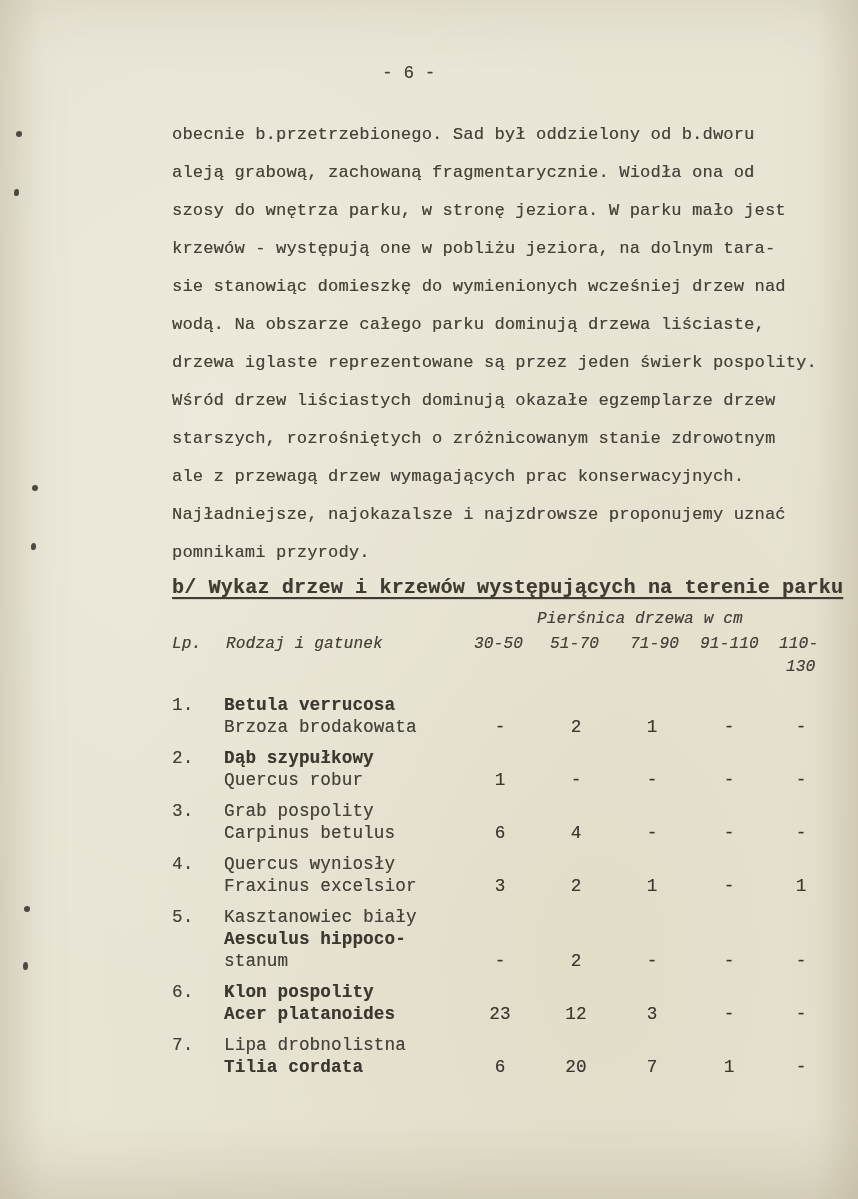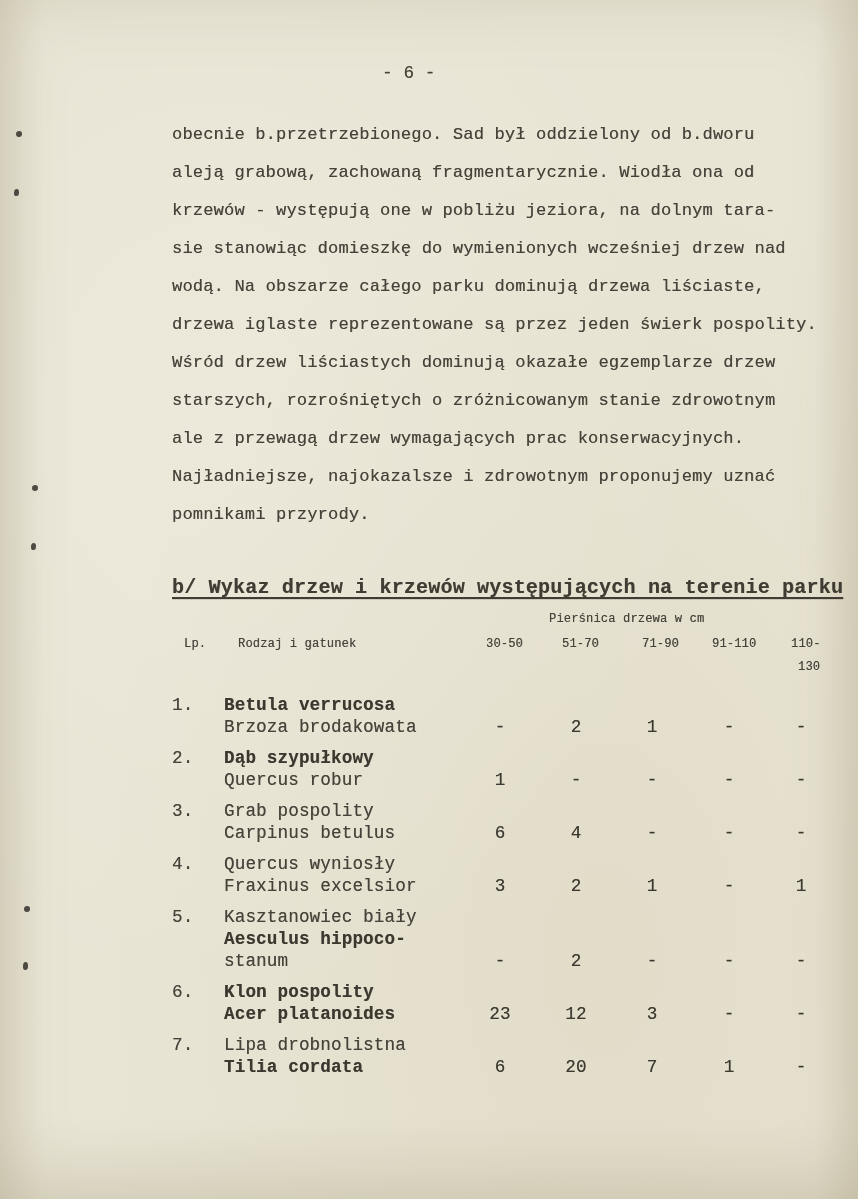--- a/index.html
+++ b/index.html
@@ -26,21 +26,21 @@
   }
   .pagenum{position:absolute;left:382px;top:63px;font-size:17.5px;}
   .content{position:absolute;left:172px;top:0;width:670px;}
   .para{position:absolute;top:116px;left:0;width:670px;}
   .pline{height:38px;line-height:38px;font-size:17px;}
   .heading{
     position:absolute;top:576px;left:0;font-size:20px;
     text-decoration:underline;text-decoration-thickness:1.6px;text-underline-offset:4px;
     font-weight:bold;color:#403c34;
   }
-  .theader{position:absolute;top:608px;left:12px;width:670px;height:80px;font-size:12px;}
+  .theader{position:absolute;top:608px;left:0;width:670px;height:80px;font-size:16px;font-style:italic;}
   .theader .cell{position:absolute;line-height:23px;}
   .h-pier{left:365px;top:0;}
   .h-lp{left:0;top:25px;}
   .h-rodzaj{left:54px;top:25px;}
   .h-c1{left:302px;top:25px;}
   .h-c2{left:378px;top:25px;}
   .h-c3{left:458px;top:25px;}
   .h-c4{left:528px;top:25px;}
   .h-c5a{left:607px;top:25px;}
   .h-c5b{left:614px;top:48px;}
@@ -75,28 +75,29 @@
   <span class="speck s5"></span>
   <span class="speck s6"></span>
 
   <div class="pagenum ink">- 6 -</div>
 
   <div class="content">
 
     <div class="para">
       <div class="pline ink">obecnie b.przetrzebionego. Sad był oddzielony od b.dworu</div>
       <div class="pline ink">aleją grabową, zachowaną fragmentarycznie. Wiodła ona od</div>
+      <div class="pline ink">szosy do wnętrza parku, w stronę jeziora. W parku mało jest</div>
       <div class="pline ink">krzewów - występują one w pobliżu jeziora, na dolnym tara-</div>
       <div class="pline ink">sie stanowiąc domieszkę do wymienionych wcześniej drzew nad</div>
       <div class="pline ink">wodą. Na obszarze całego parku dominują drzewa liściaste,</div>
       <div class="pline ink">drzewa iglaste reprezentowane są przez jeden świerk pospolity.</div>
       <div class="pline ink">Wśród drzew liściastych dominują okazałe egzemplarze drzew</div>
       <div class="pline ink">starszych, rozrośniętych o zróżnicowanym stanie zdrowotnym</div>
       <div class="pline ink">ale z przewagą drzew wymagających prac konserwacyjnych.</div>
-      <div class="pline ink">Najładniejsze, najokazalsze i zdrowotnym proponujemy uznać</div>
+      <div class="pline ink">Najładniejsze, najokazalsze i najzdrowsze proponujemy uznać</div>
       <div class="pline ink">pomnikami przyrody.</div>
     </div>
 
     <div class="heading ink">b/ Wykaz drzew i krzewów występujących na terenie parku</div>
 
     <div class="theader">
       <span class="cell ink h-pier">Pierśnica drzewa w cm</span>
       <span class="cell ink h-lp">Lp.</span>
       <span class="cell ink h-rodzaj">Rodzaj i gatunek</span>
       <span class="cell ink h-c1">30-50</span>

